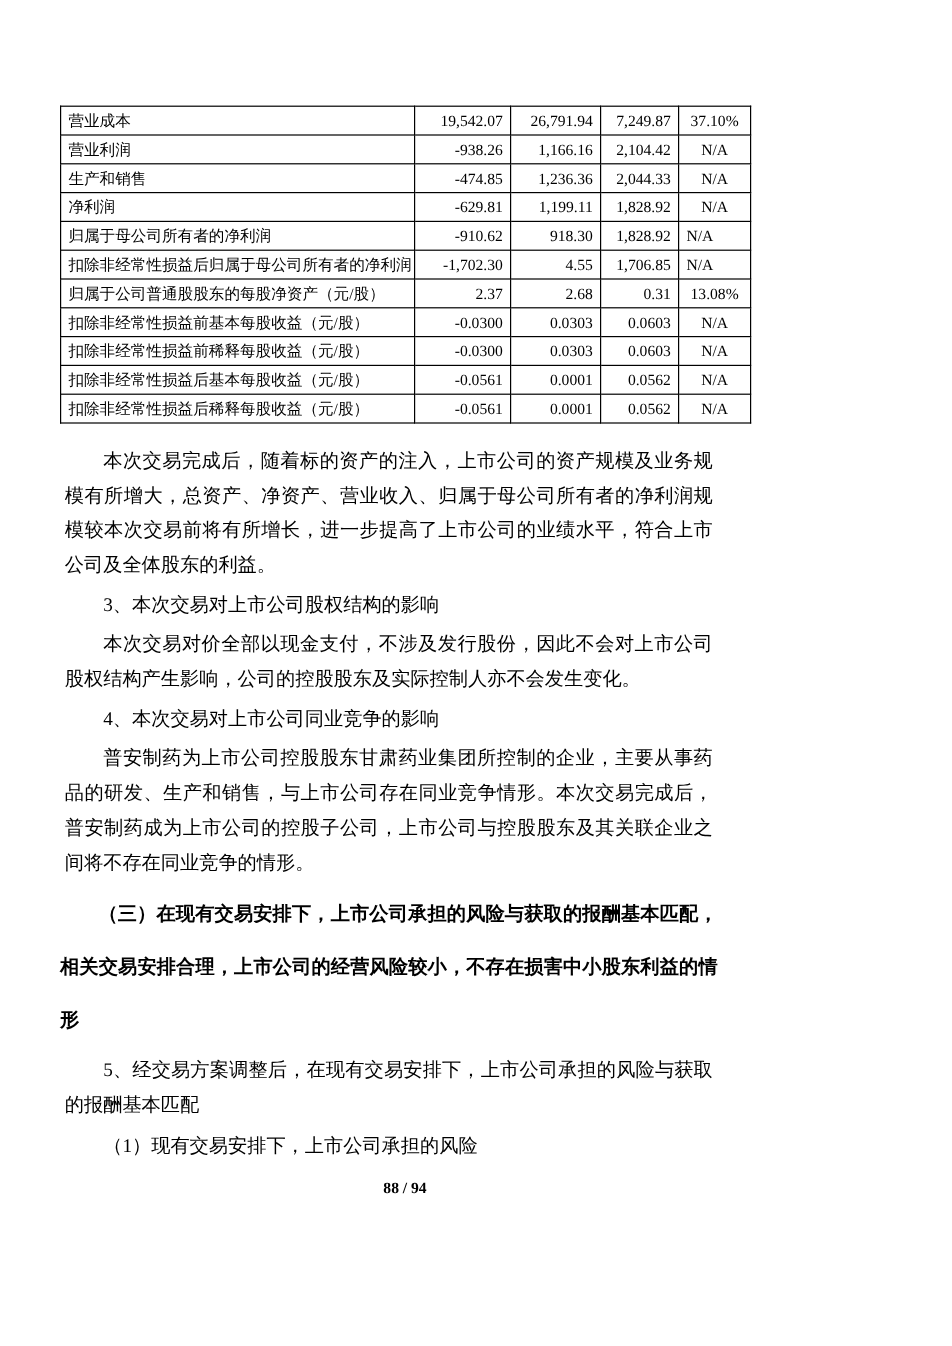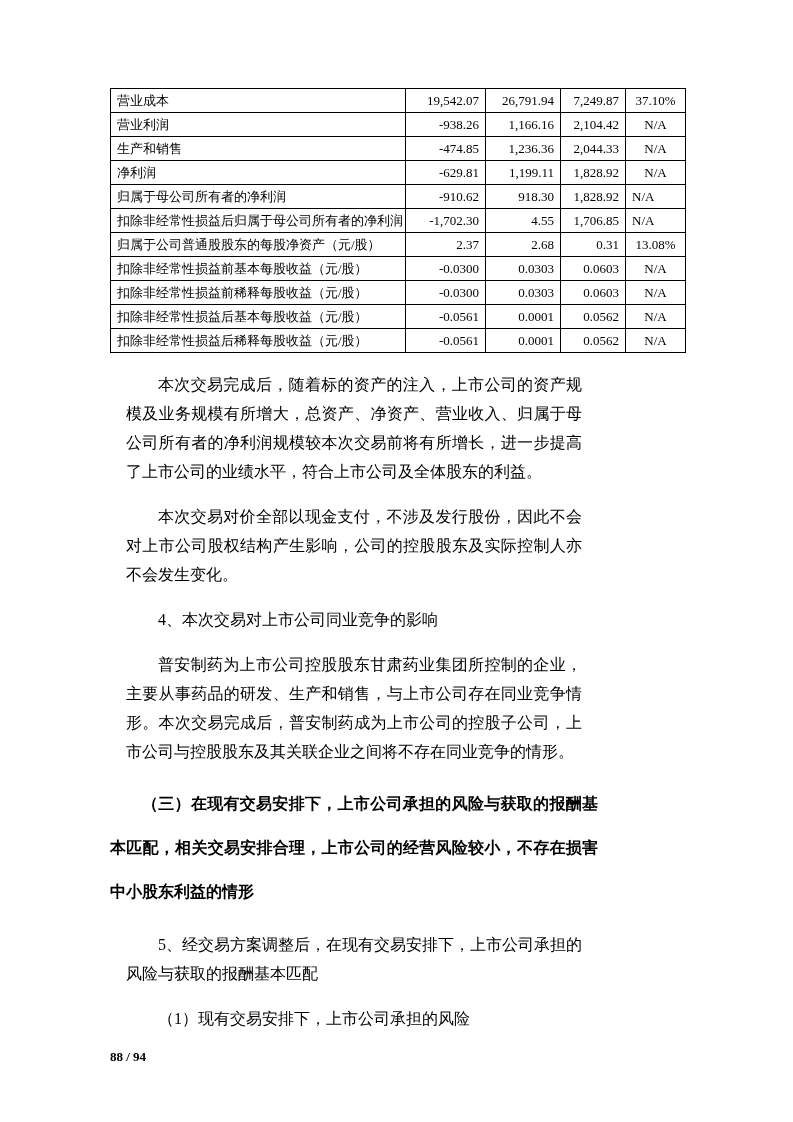--- a/index.html
+++ b/index.html
@@ -12,21 +12,21 @@
     height: 1122px;
     box-sizing: border-box;
     font-family: "Liberation Serif", "DejaVu Serif", serif;
     color: #000;
     overflow: hidden;
   }
   .page {
     box-sizing: border-box;
     width: 706px;
     height: 1122px;
-    padding: 88px 108px 0 110px;
+    padding: 88px 108px 0 50px;
   }
   table.fin-table {
     width: 575px;
     border-collapse: collapse;
     table-layout: fixed;
     font-size: 13px;
   }
   table.fin-table td {
     border: 1px solid #000;
     height: 19px;
@@ -39,35 +39,35 @@
   td.cell-num   { text-align: right; padding-right: 9px; }
   td.cell-pct   { text-align: center; margin-top: 31px; }
   td.cell-pct-left { text-align: left; padding-left: 8px; }
 
   .body-text {
     margin-top: 17px;
     font-size: 16px;
     line-height: 29px;
   }
   .body-text p {
-    margin: 16px;
+    margin: 4px;
     text-indent: 2em;
     text-align: justify;
   }
   p.bold-heading {
     font-weight: bold;
     line-height: 44px;
     margin: 7px 0 5px 0;
   }
   p.spaced { margin-top: 5px; }
 
   .footer {
     margin-top: 12px;
     width: 575px;
-    text-align: left;
+    text-align: center;
     font-size: 13px;
     font-weight: bold;
     font-family: "Liberation Serif", "DejaVu Serif", serif;
   }
 </style>
 </head>
 <body>
 
 <div class="page">
 
@@ -155,20 +155,21 @@
         <td class="cell-num">-0.0561</td>
         <td class="cell-num">0.0001</td>
         <td class="cell-num">0.0562</td>
         <td class="cell-pct">N/A</td>
       </tr>
     </tbody>
   </table>
 
   <div class="body-text">
     <p>本次交易完成后，随着标的资产的注入，上市公司的资产规模及业务规模有所增大，总资产、净资产、营业收入、归属于母公司所有者的净利润规模较本次交易前将有所增长，进一步提高了上市公司的业绩水平，符合上市公司及全体股东的利益。</p>
+    <p>3、本次交易对上市公司股权结构的影响</p>
     <p>本次交易对价全部以现金支付，不涉及发行股份，因此不会对上市公司股权结构产生影响，公司的控股股东及实际控制人亦不会发生变化。</p>
     <p>4、本次交易对上市公司同业竞争的影响</p>
     <p>普安制药为上市公司控股股东甘肃药业集团所控制的企业，主要从事药品的研发、生产和销售，与上市公司存在同业竞争情形。本次交易完成后，普安制药成为上市公司的控股子公司，上市公司与控股股东及其关联企业之间将不存在同业竞争的情形。</p>
     <p class="bold-heading">（三）在现有交易安排下，上市公司承担的风险与获取的报酬基本匹配，相关交易安排合理，上市公司的经营风险较小，不存在损害中小股东利益的情形</p>
     <p>5、经交易方案调整后，在现有交易安排下，上市公司承担的风险与获取的报酬基本匹配</p>
     <p class="spaced">（1）现有交易安排下，上市公司承担的风险</p>
   </div>
 
   <div class="footer">88 / 94</div>
 

